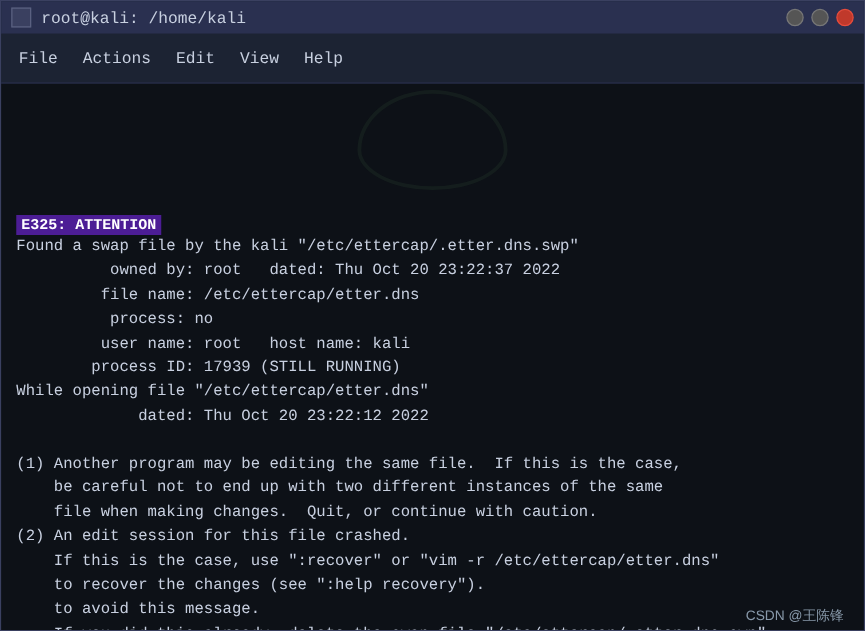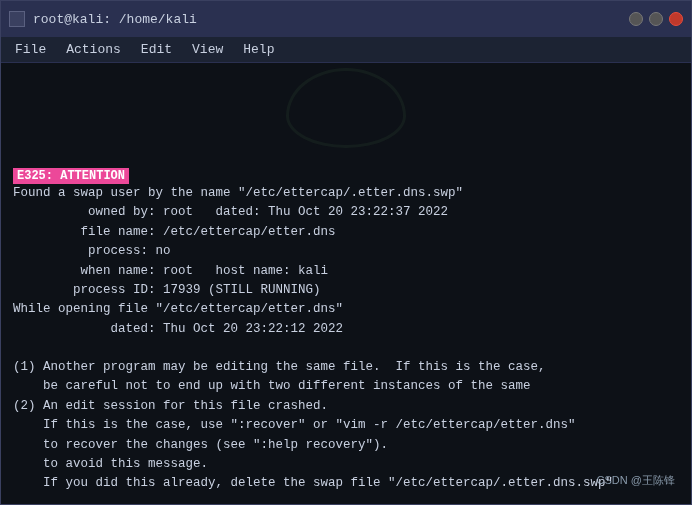--- a/index.html
+++ b/index.html
@@ -15,21 +15,21 @@
       width: 692px;
       height: 505px;
       background: #1c2333;
       border: 1px solid #3a4060;
       display: flex;
       flex-direction: column;
     }
 
     .title-bar {
       background: #2a3050;
-      height: 36px;
+      height: 26px;
       display: flex;
       align-items: center;
       justify-content: space-between;
       padding: 0 8px;
       flex-shrink: 0;
     }
 
     .title-bar-left {
       display: flex;
       align-items: center;
@@ -65,21 +65,21 @@
       align-items: center;
       justify-content: center;
     }
 
     .win-btn.close { background: #c0392b; border-color: #e74c3c; }
     .win-btn.min { background: #555; border-color: #777; }
     .win-btn.max { background: #555; border-color: #777; }
 
     .menu-bar {
       background: #1c2333;
-      height: 26px;
+      height: 40px;
       display: flex;
       align-items: center;
       padding: 0 6px;
       border-bottom: 1px solid #2a3050;
       flex-shrink: 0;
       gap: 4px;
     }
 
     .menu-item {
       color: #c8d0e0;
@@ -118,21 +118,21 @@
     }
 
     .terminal-content {
       position: relative;
       z-index: 1;
       padding-top: 95px;
     }
 
     .attention-badge {
       display: inline-block;
-      background: #ec4899;
+      background: #4c1d95;
       color: #ffffff;
       font-size: 12px;
       padding: 1px 4px;
       font-family: 'Courier New', Courier, monospace;
       font-weight: bold;
     }
 
     .terminal-line {
       color: #c8d0e0;
       font-size: 12.5px;
@@ -141,21 +141,21 @@
       white-space: pre;
     }
 
     @keyframes blink {
       0%, 100% { opacity: 1; }
       50% { opacity: 0; }
     }
 
     .csdn-watermark {
       position: absolute;
-      bottom: 16px;
+      bottom: 4px;
       right: 16px;
       color: #8899aa;
       font-size: 11px;
       font-family: Arial, sans-serif;
     }
 
     .empty-line {
       height: 19px;
     }
   </style>
@@ -189,31 +189,32 @@
     <div class="watermark-area">
       <div class="watermark-shape"></div>
     </div>
 
     <div class="terminal-content">
 
       <div>
         <span class="attention-badge">E325: ATTENTION</span>
       </div>
 
-      <div class="terminal-line">Found a swap user by the name "/etc/ettercap/.etter.dns.swp"</div>
+      <div class="terminal-line">Found a swap file by the kali "/etc/ettercap/.etter.dns.swp"</div>
       <div class="terminal-line">          owned by: root   dated: Thu Oct 20 23:22:37 2022</div>
       <div class="terminal-line">         file name: /etc/ettercap/etter.dns</div>
       <div class="terminal-line">          process: no</div>
-      <div class="terminal-line">         when name: root   host name: kali</div>
+      <div class="terminal-line">         user name: root   host name: kali</div>
       <div class="terminal-line">        process ID: 17939 (STILL RUNNING)</div>
       <div class="terminal-line">While opening file "/etc/ettercap/etter.dns"</div>
       <div class="terminal-line">             dated: Thu Oct 20 23:22:12 2022</div>
       <div class="empty-line"></div>
       <div class="terminal-line">(1) Another program may be editing the same file.  If this is the case,</div>
       <div class="terminal-line">    be careful not to end up with two different instances of the same</div>
+      <div class="terminal-line">    file when making changes.  Quit, or continue with caution.</div>
       <div class="terminal-line">(2) An edit session for this file crashed.</div>
       <div class="terminal-line">    If this is the case, use ":recover" or "vim -r /etc/ettercap/etter.dns"</div>
       <div class="terminal-line">    to recover the changes (see ":help recovery").</div>
       <div class="terminal-line">    to avoid this message.</div>
       <div class="terminal-line">    If you did this already, delete the swap file "/etc/ettercap/.etter.dns.swp"</div>
 
     </div>
 
     <div class="csdn-watermark">CSDN @王陈锋</div>
   </div>

